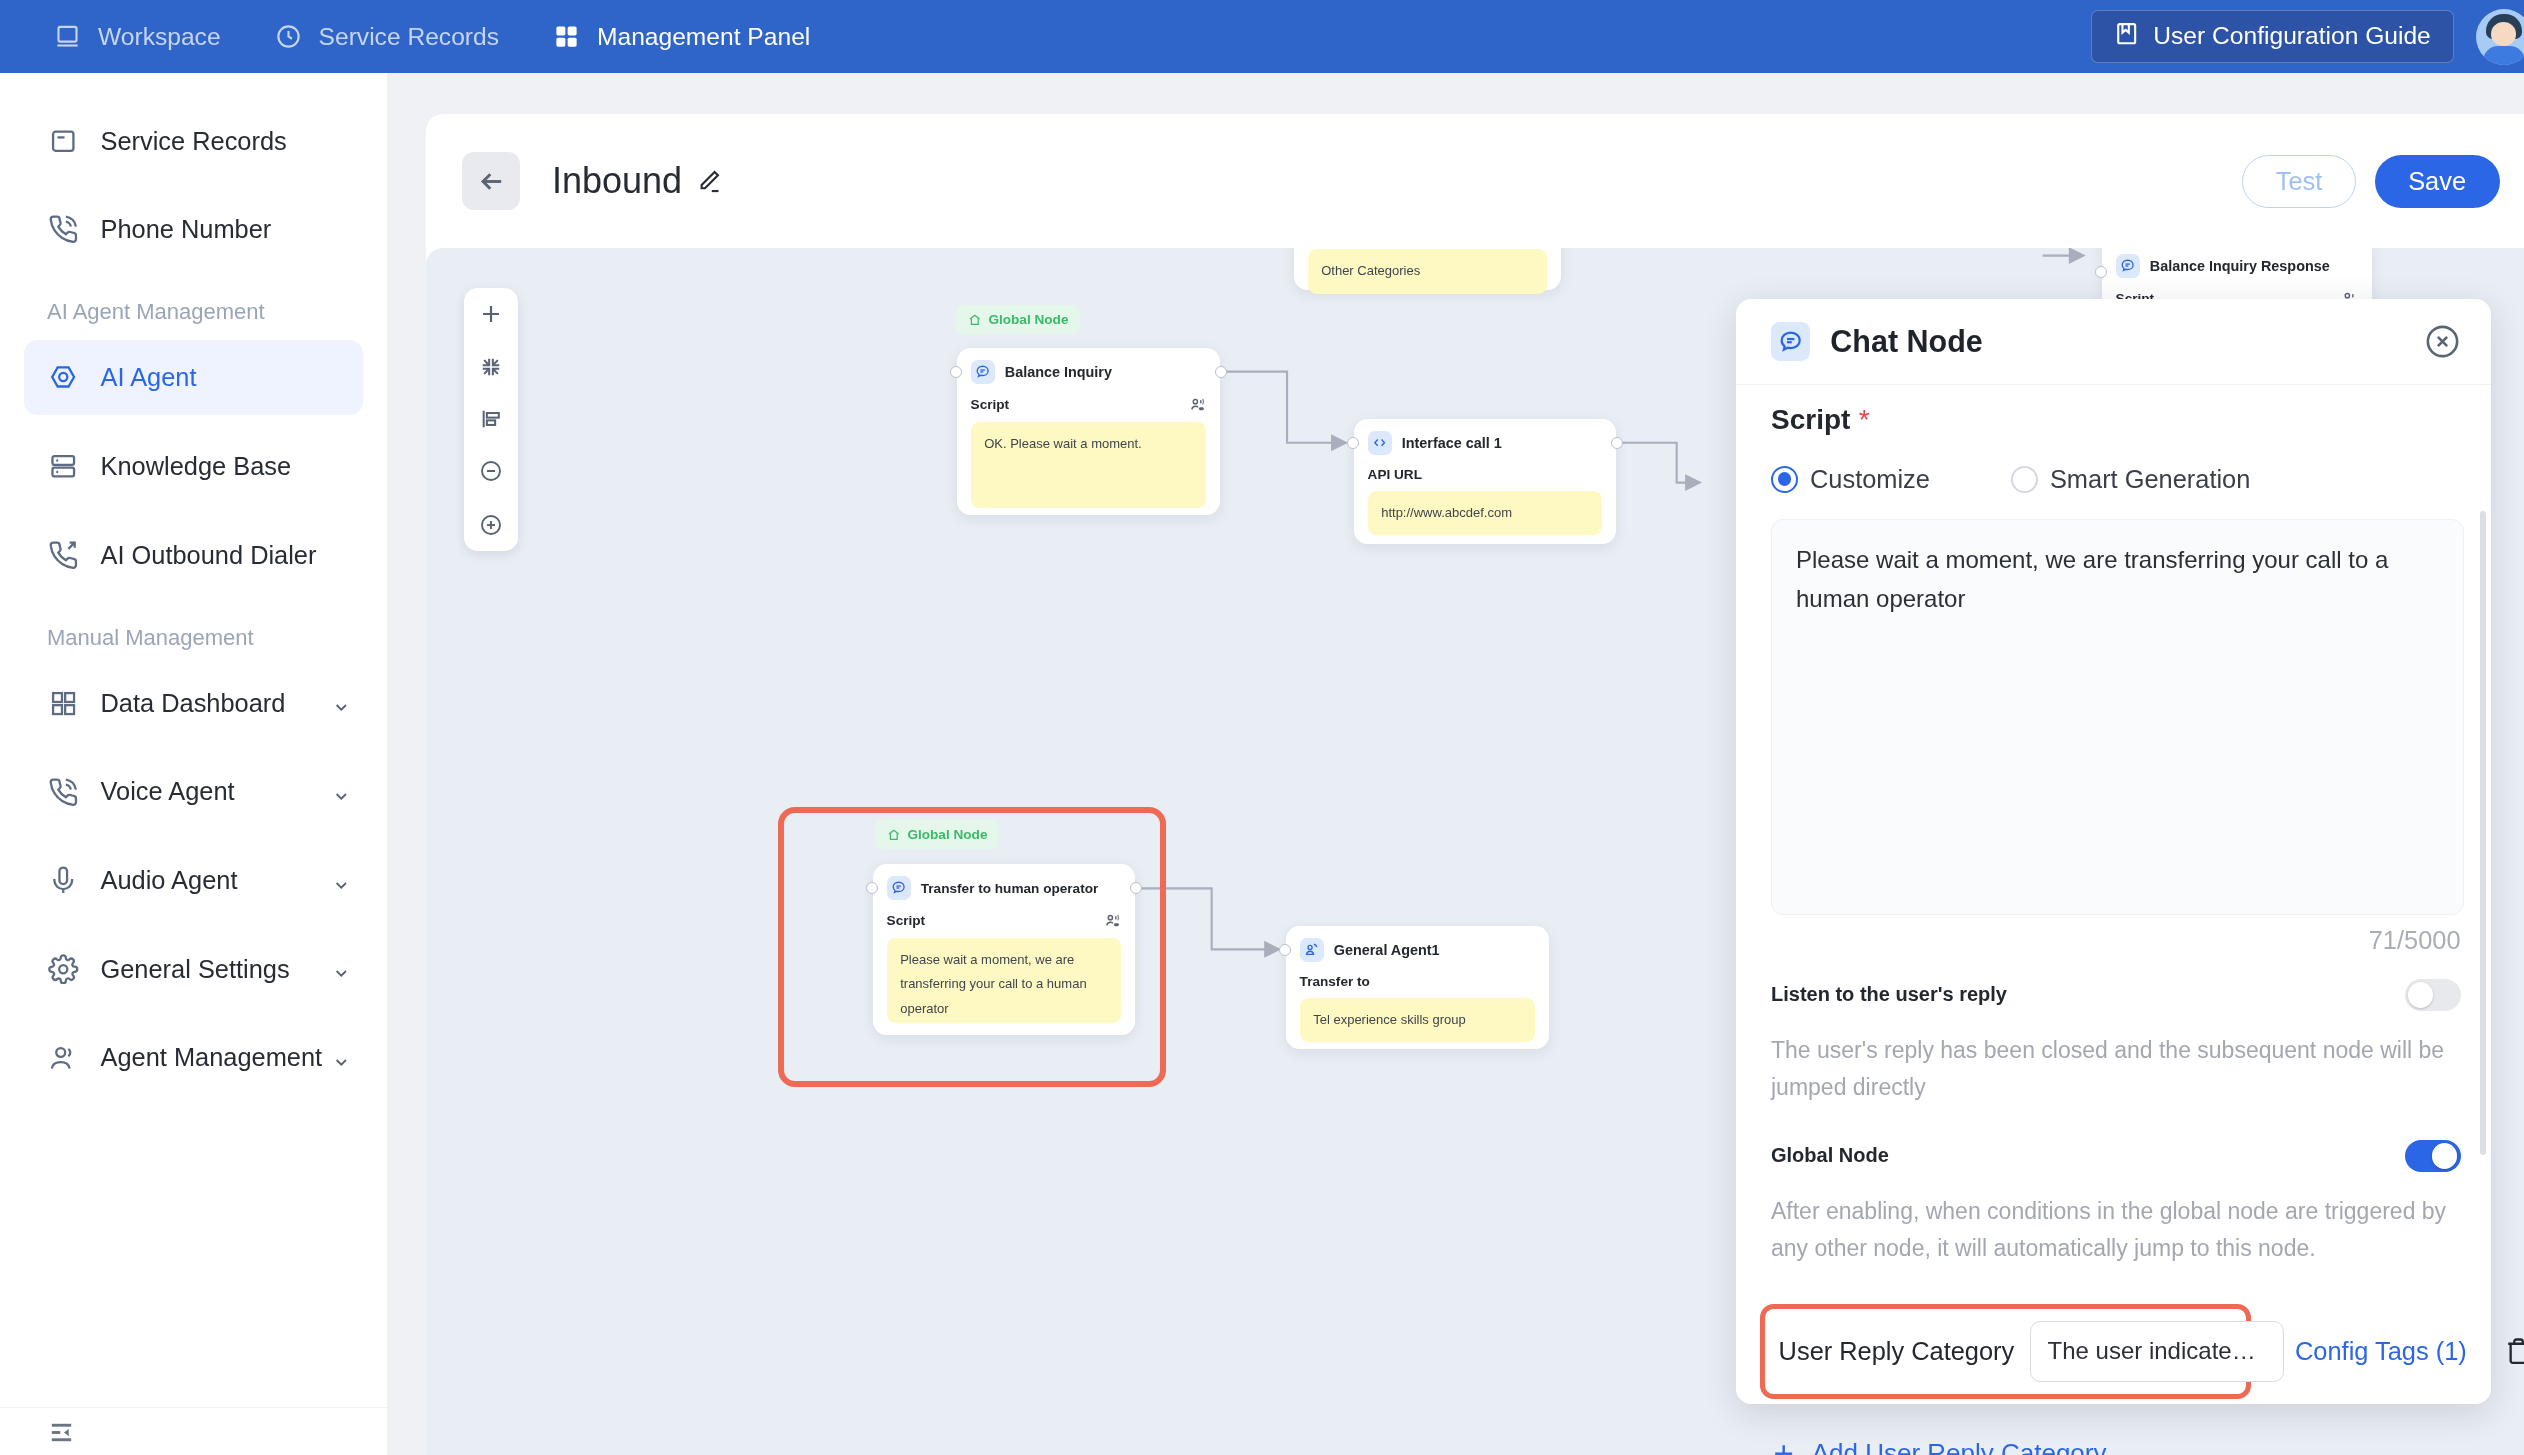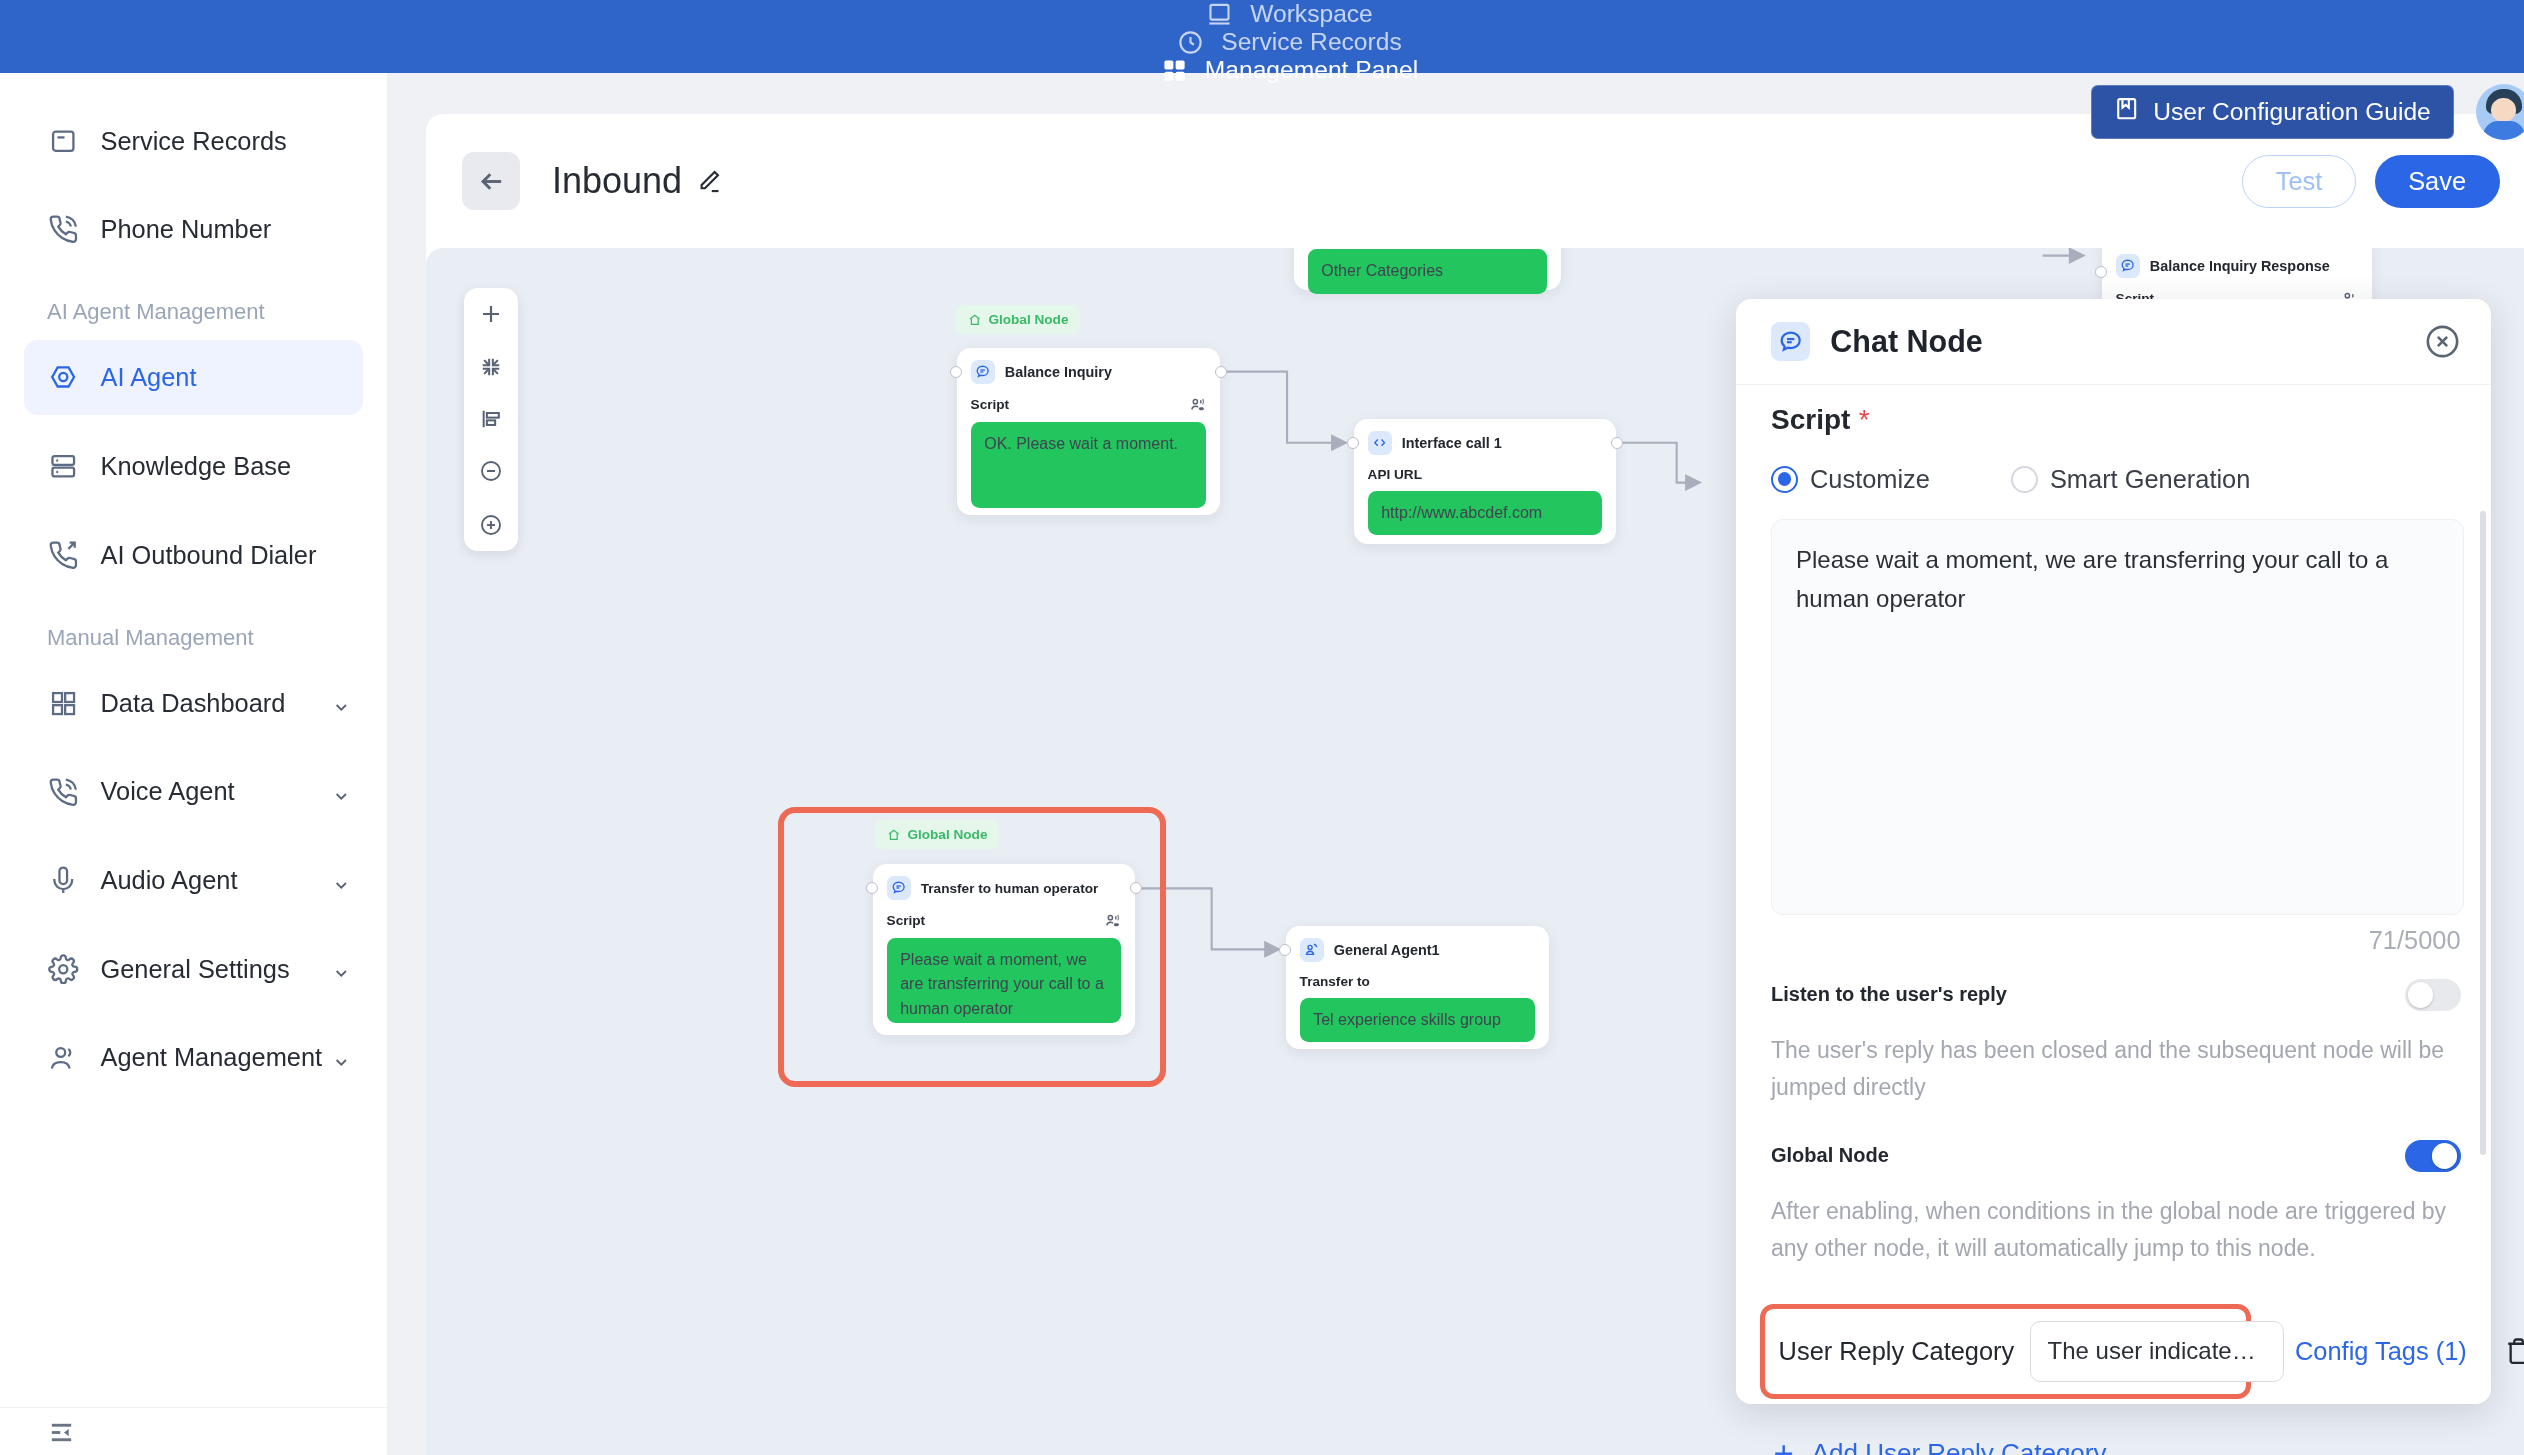--- a/index.html
+++ b/index.html
@@ -1,21 +1,21 @@
 <!DOCTYPE html>
 <html style="font-size:13.6px"><head>
 <meta charset="utf-8">
 <style>
   * { margin:0; padding:0; box-sizing:border-box; }
   html,body { width:2525px; height:1456px; }
   body { font-family:"Liberation Sans", sans-serif; background:#EFF1F5; overflow:hidden; }
   .app { position:relative; width:2525px; height:1456px; }
 
   
-  .topnav { position:absolute; left:0; top:0; width:2525px; height:73px; background:#2F64C8; display:flex; align-items:center; z-index:30;flex-direction:column; }
+  .topnav { position:absolute; left:0; top:0; width:2525px; height:73px; background:#2F64C8; display:flex; align-items:center; z-index:30; }
   .nav-item { display:flex; align-items:center; gap:17px; color:rgba(255,255,255,0.72); font-size:24.6px; margin-left:54px; cursor:pointer; }
   .nav-item.active { color:#ffffff; }
   .nav-item svg { display:block; }
   .nav-right { margin-left:auto; display:flex; align-items:center; }
   .guide-btn { display:flex; align-items:center; gap:13.6px; background:#2C53A6; border:0.8px solid rgba(255,255,255,0.25); border-radius:6.8px; color:#fff; font-size:24.6px; padding:10.2px 22px; cursor:pointer; }
   .avatar { position:relative; width:56px; height:56px; border-radius:50%; background:#A8CBF6; margin-left:22px; margin-right:-6.8px; overflow:hidden; flex:none; }
   .avatar .hair { position:absolute; left:10.2px; top:5.1px; width:36px; height:25.4px; border-radius:17px 17px 6.8px 6.8px; background:#274058; }
   .avatar .face { position:absolute; left:15.3px; top:13.6px; width:25.4px; height:24px; border-radius:50%; background:#F6D9C3; }
   .avatar .shirt { position:absolute; left:6.8px; top:37px; width:42px; height:22px; border-radius:15.3px 15.3px 0 0; background:#3D7BE0; }
 
@@ -47,21 +47,21 @@
   .ctoolbar .tbtn { display:flex; cursor:pointer; }
 
   .gnode-badge { position:absolute; display:inline-flex; align-items:center; gap:6.8px; background:#E5F6EB; color:#3BB968; font-size:13.6px; font-weight:700; padding:6.8px 12px; border-radius:6.8px; z-index:3; }
   .node { position:absolute; background:#fff; border-radius:13.6px; box-shadow:0 3.4px 13.6px rgba(31,41,55,.08); padding:12px 13.6px 13.6px 13.6px; z-index:2; }
   .nt-row { display:flex; align-items:center; gap:10.2px; }
   .n-ico { width:24px; height:24px; border-radius:6.8px; background:#DCE9FD; color:#2A66E5; display:flex; align-items:center; justify-content:center; flex:none; }
   .n-title { font-size:14.4px; font-weight:700; color:#23272E; white-space:nowrap; }
   .nl-row { display:flex; align-items:center; justify-content:space-between; margin-top:12px; }
   .n-label { font-size:13.6px; font-weight:700; color:#23272E; }
   .n-agent-ico { color:#596273; display:flex; }
-  .n-box { margin-top:8.5px; background:#22c55e; border-radius:8.5px; padding:10.2px 13.6px; font-size:16px; color:#3F454E; line-height:24.6px; }
+  .n-box { margin-top:8.5px; background:#fef9c3; border-radius:8.5px; padding:10.2px 13.6px; font-size:13px; color:#3F454E; line-height:24.6px; }
   .port { position:absolute; width:12px; height:12px; border-radius:50%; background:#fff; border:1.7px solid #B9BFCC; z-index:4; }
   .sel-frame { position:absolute; border:6px solid #EE6A55; border-radius:17px; z-index:1; }
 
   #node-balance { left:531px; top:100px; width:263px; height:167px; }
   #badge-balance { left:530px; top:57px; }
   #node-interface { left:928px; top:171px; width:262px; height:125px; }
   #node-other { left:868px; top:-72px; width:267px; height:114px; }
   #node-bresponse { left:1676px; top:-12.7px; width:270px; height:93px; }
   #badge-transfer { left:449px; top:572px; }
   #node-transfer { left:447px; top:616px; width:262px; height:171px; }

